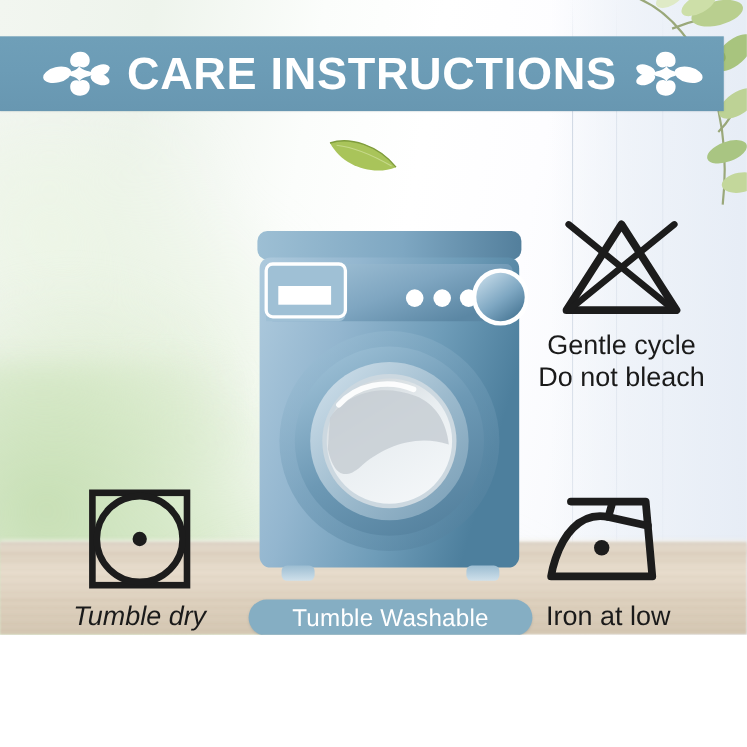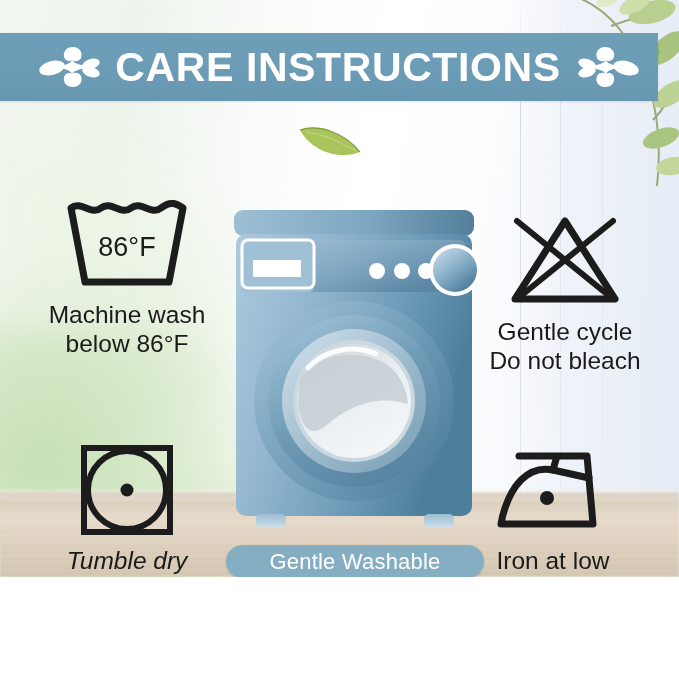--- a/index.html
+++ b/index.html
@@ -103,21 +103,21 @@
   .care-caption{
     color:#1a1a1a;
     font-size:24.5px;
     line-height:29px;
     text-align:center;
     white-space:pre-line;
     margin-top:8px;
     font-family:"Liberation Sans", sans-serif;
   }
   #item-wash{left:14px;top:196px;width:226px;}
-  #item-bleach{left:452px;top:213px;width:226px;}
+  #item-bleach{left:452px;top:196px;width:226px;}
   #item-dry{left:14px;top:442px;width:226px;font-style:italic;}
   #item-iron{left:440px;top:442px;width:226px;}
 
   .sym{display:block;}
 
   
   .machine{position:absolute;left:228px;top:208px;width:252px;height:338px;}
 
   
   .pill{
@@ -188,29 +188,20 @@
     <svg class="ornament right" viewBox="0 0 62 48">
       <g fill="#ffffff" transform="translate(62,0) scale(-1,1)">
         <ellipse cx="13" cy="25" rx="13" ry="7" transform="rotate(-14 13 25)"></ellipse>
         <path d="M34 4 C27 4 24 9 25 14 C26 18 31 19 33 17 C31 22 25 21 22 24 C25 27 31 26 33 31 C31 29 26 30 25 34 C24 39 27 44 34 44 C41 44 44 38 42 33 C40 29 35 29 33 31 C36 26 43 27 47 24 C43 21 36 22 33 17 C35 19 40 19 42 15 C44 10 41 4 34 4 Z"></path>
         <ellipse cx="52" cy="21" rx="9" ry="5" transform="rotate(-18 52 21)"></ellipse>
         <ellipse cx="52" cy="29" rx="9" ry="5" transform="rotate(18 52 29)"></ellipse>
       </g>
     </svg>
   </div>
 
-  <div class="care-item" id="item-wash">
-    <svg class="sym" width="124" height="96" viewBox="0 0 124 96">
-      <path d="M6 12 C16 4 26 20 36 12 C46 4 56 20 66 12 C76 4 86 20 96 12 C106 4 112 8 118 12
-               L104 86 L20 86 Z" fill="none" stroke="#1c1c1c" stroke-width="7" stroke-linejoin="round" stroke-linecap="round"></path>
-      <text x="62" y="60" text-anchor="middle" font-family="Liberation Sans, sans-serif" font-size="27" fill="#1c1c1c">86°F</text>
-    </svg>
-    <div class="care-caption">Machine wash
-below 86°F</div>
-  </div>
 
   <div class="care-item" id="item-bleach">
     <svg class="sym" width="124" height="96" viewBox="0 0 124 96">
       <path d="M62 8 L112 86 L12 86 Z" fill="none" stroke="#1c1c1c" stroke-width="7" stroke-linejoin="round"></path>
       <line x1="14" y1="8" x2="110" y2="86" stroke="#1c1c1c" stroke-width="6" stroke-linecap="round"></line>
       <line x1="110" y1="8" x2="14" y2="86" stroke="#1c1c1c" stroke-width="6" stroke-linecap="round"></line>
     </svg>
     <div class="care-caption">Gentle cycle
 Do not bleach</div>
   </div>
@@ -303,16 +294,16 @@
     <circle cx="126" cy="193" r="57" fill="url(#glassGrad)"></circle>
     <path d="M72 172 C86 150 118 140 150 152 C168 159 178 176 180 196
              C150 186 120 198 100 216 C82 232 74 218 70 200 Z" fill="#c7ced3" opacity="0.85"></path>
     <path d="M80 160 C96 142 124 136 148 146" fill="none" stroke="#ffffff" stroke-width="5" stroke-linecap="round" opacity="0.9"></path>
 
     <rect x="28" y="306" width="30" height="14" rx="5" fill="url(#footGrad)"></rect>
     <rect x="196" y="306" width="30" height="14" rx="5" fill="url(#footGrad)"></rect>
   </svg>
 
   <div class="pill">
-    <span class="pill-text">Gentle Washable</span>
+    <span class="pill-text">Tumble Washable</span>
   </div>
 
 </div>
 
 </body></html>

